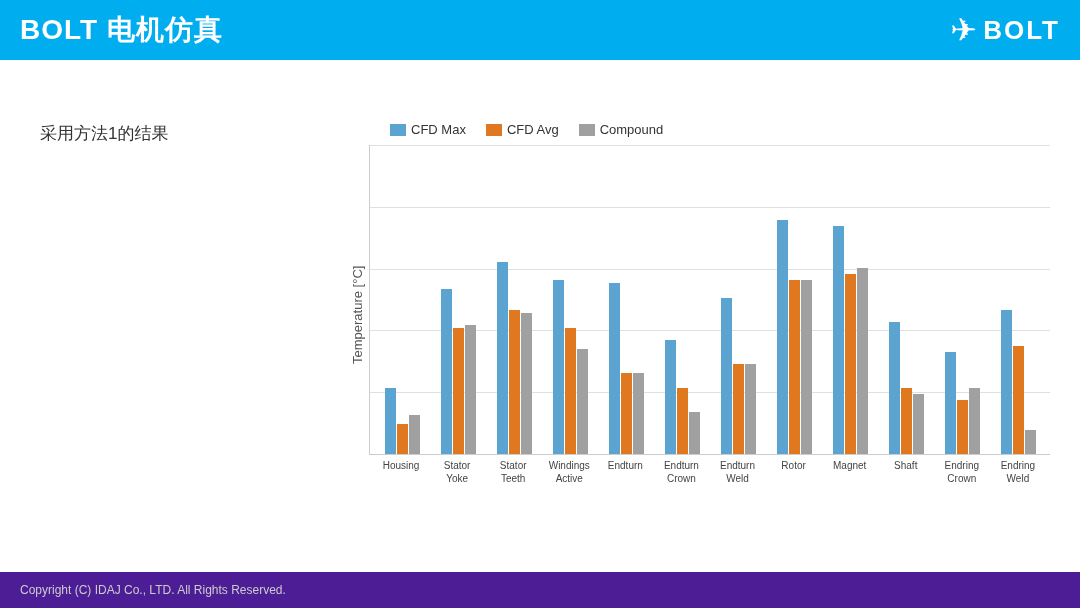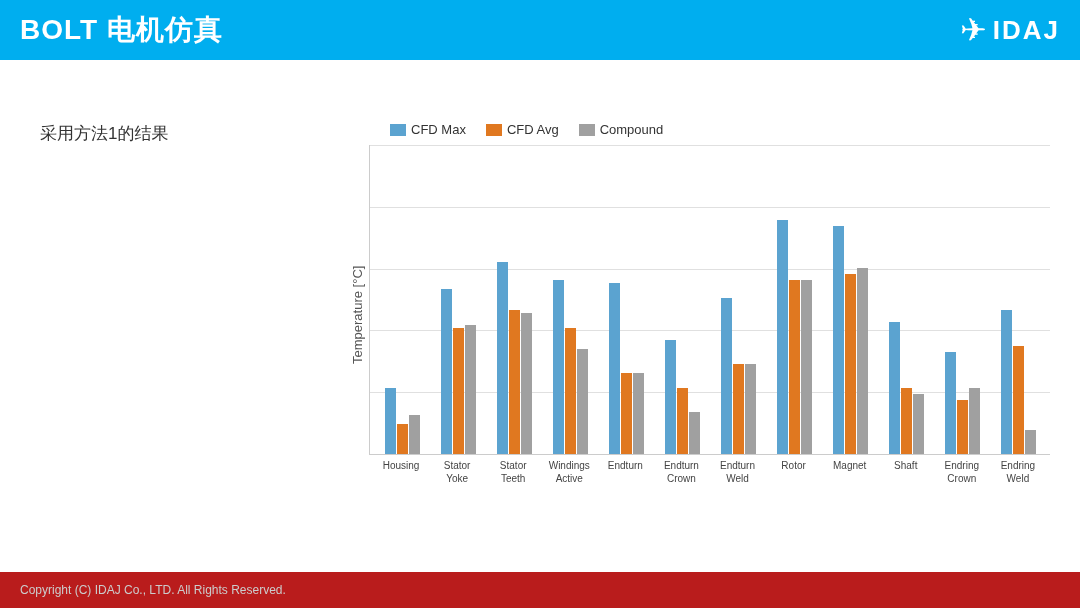--- a/index.html
+++ b/index.html
@@ -204,38 +204,38 @@
       line-height: 1.3;
     }
 
     
     #footer {
       position: absolute;
       bottom: 0;
       left: 0;
       right: 0;
       height: 36px;
-      background: #b91c1c;
+      background: #4c1d95;
       display: flex;
       align-items: center;
       padding: 0 20px;
     }
     #footer-text {
       color: #ccc;
       font-size: 12px;
     }
   </style>
 </head>
 <body>
 
 <div id="header">
   <span id="header-title">BOLT 电机仿真</span>
   <div id="logo-area">
     <span style="color:#fff;font-size:32px;">✈</span>
-    <span class="logo-text">IDAJ</span>
+    <span class="logo-text">BOLT</span>
   </div>
 </div>
 
 <div id="main">
 
 
   <div id="content-area">
 
     <div id="left-panel">
       <div class="sub-title">采用方法1的结果</div>

